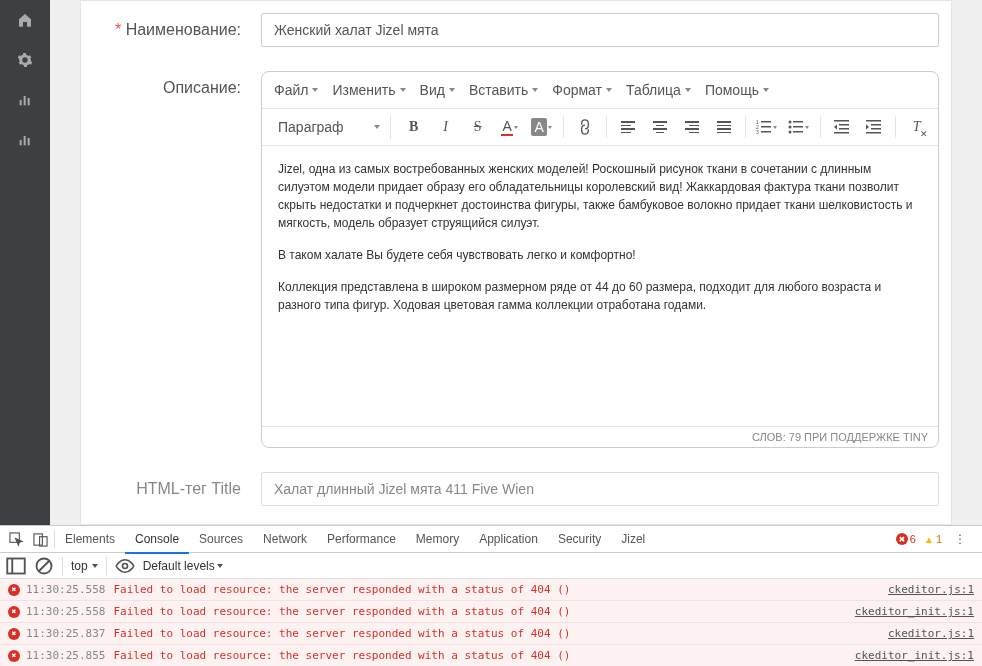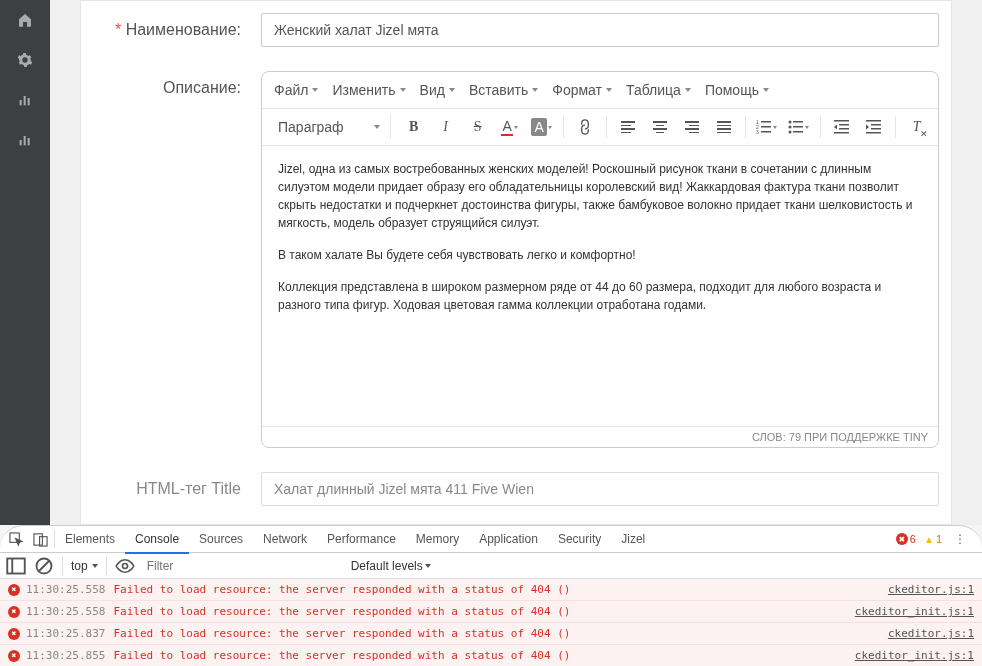--- a/index.html
+++ b/index.html
@@ -22,21 +22,21 @@
 .tb-select { padding: 4px 10px; font-size: 14px; color: #555; display: flex; align-items: center; gap: 30px; border-right: 1px solid #e5e5e5; margin-right: 6px; }
 .tb-btn { width: 30px; height: 28px; display: inline-flex; align-items: center; justify-content: center; color: #555; cursor: pointer; border-radius: 2px; font-size: 14px; }
 .tb-sep { width: 1px; height: 22px; background: #e5e5e5; margin: 0 4px; }
 .bold { font-weight: bold; font-family: Georgia, serif; }
 .italic { font-style: italic; font-family: Georgia, serif; }
 .strike { text-decoration: line-through; font-family: Georgia, serif; }
 .editor-content { padding: 14px 16px; font-size: 12px; color: #333; line-height: 1.5; min-height: 280px; }
 .editor-content p { margin-bottom: 14px; }
 .editor-status { border-top: 1px solid #e5e5e5; padding: 4px 10px; text-align: right; font-size: 11px; color: #888; }
 
-.devtools { position: absolute; bottom: 0; left: 0; right: 0; height: 141px; background: #fff; border-top: 1px solid #ccc; font-size: 12px; font-family: Consolas, Menlo, monospace; border-radius: 23px; }
+.devtools { position: absolute; bottom: 0; left: 0; right: 0; height: 141px; background: #fff; border-top: 1px solid #ccc; font-size: 12px; font-family: Consolas, Menlo, monospace; }
 .dt-tabs { display: flex; align-items: center; height: 27px; border-bottom: 1px solid #ccc; padding: 0 6px; font-family: -apple-system, "Segoe UI", Arial, sans-serif; }
 .dt-tab { padding: 6px 10px; color: #555; cursor: pointer; font-size: 12px; }
 .dt-tab.active { color: #333; border-bottom: 2px solid #1a73e8; margin-bottom: -1px; }
 .dt-badges { margin-left: auto; display: flex; align-items: center; gap: 8px; padding-right: 6px; }
 .badge-err { display: inline-flex; align-items: center; gap: 2px; color: #d93025; font-size: 11px; }
 .badge-err::before { content: '✖'; width: 12px; height: 12px; display: inline-flex; align-items: center; justify-content: center; font-size: 8px; background: #d93025; color: #fff; border-radius: 50%; }
 .badge-warn { display: inline-flex; align-items: center; gap: 2px; color: #b98000; font-size: 11px; }
 .badge-warn::before { content: '▲'; color: #f5c000; font-size: 10px; }
 .dt-dots { cursor: pointer; color: #555; padding: 0 4px; }
 .dt-subbar { display: flex; align-items: center; height: 26px; border-bottom: 1px solid #ddd; padding: 0 6px; gap: 8px; font-family: -apple-system, "Segoe UI", Arial, sans-serif; }
@@ -305,21 +305,20 @@
         <span>top</span>
         <span class="small-caret"></span>
       </div>
     <div class="vsep"></div>
     <div class="dt-sub-btn">
         <svg viewBox="0 0 16 16" fill="none" stroke="#555" stroke-width="1.3">
           <path d="M1 8s2.5-5 7-5 7 5 7 5-2.5 5-7 5-7-5-7-5z"></path>
           <circle cx="8" cy="8" r="2"></circle>
         </svg>
       </div>
-    <input class="dt-filter" placeholder="Filter" style="">
     <div class="dt-levels">
         <span>Default levels</span>
         <span class="small-caret"></span>
       </div>
   </div>
   <div class="dt-log" id="log-container">
       <div class="log-row">
         <span class="log-ico">✖</span>
         <span class="log-ts">11:30:25.558</span>
         <span class="log-msg">Failed to load resource: the server responded with a status of 404 ()</span>

